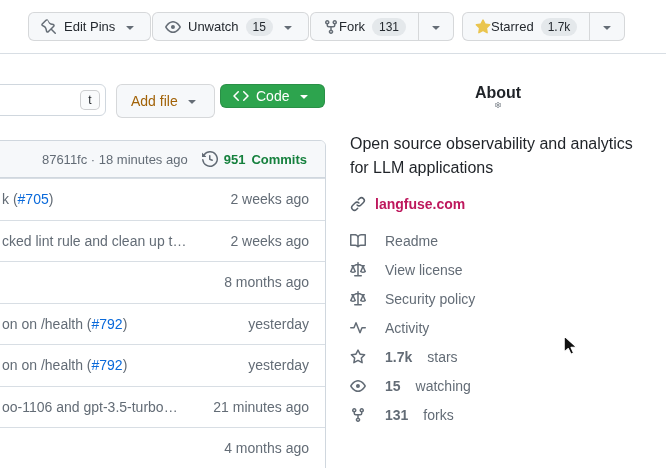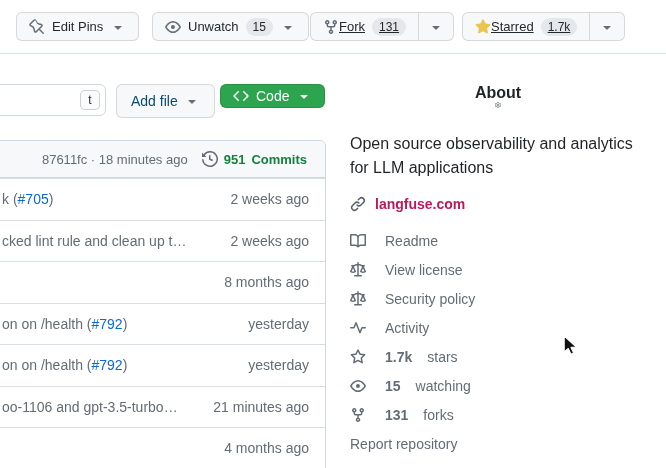--- a/index.html
+++ b/index.html
@@ -22,25 +22,25 @@
   }
   .gh-btn { padding:0 12px; }
   .gh-btn .lead-ico { margin-right:7px; }
   .caret { margin-left:7px; }
   .counter {
     margin-left:7px; background:rgba(175,184,193,0.25);
     border-radius:2em; padding:0 7px; height:18px; line-height:18px;
     font-size:12px; font-weight:500; color:#24292f;
   }
   .btn-group { padding:0; }
-  .seg { display:flex; align-items:center; height:100%; padding:0 12px; cursor:pointer;text-decoration:underline; }
+  .seg { display:flex; align-items:center; height:100%; padding:0 12px; cursor:pointer; }
   .seg-caret { padding:0 9px; border-left:1px solid rgba(31,35,40,0.15); }
   .seg-caret .caret { margin-left:0; }
   .star-ico { fill:#eac54f; }
-  #btn-edit-pins { left:16px; }
+  #btn-edit-pins { left:28px; }
   #btn-watch   { left:152px; }
   #grp-fork    { left:310px; }
   #grp-star    { left:462px; }
 
   .header-divider { position:absolute; left:0; top:53px; width:666px; height:1px; background:#d8dee4; }
 
   
   .goto-wrap { position:absolute; left:-30px; top:84px; width:136px; height:32px; }
   .goto-input {
     width:100%; height:100%; border:1px solid #d0d7de; border-radius:6px;
@@ -48,21 +48,21 @@
   }
   .goto-kbd {
     position:absolute; right:6px; top:6px; width:20px; height:20px;
     border:1px solid rgba(31,35,40,0.2); border-radius:5px; background:#fafbfc;
     font-size:12px; color:#1f2328; display:flex; align-items:center; justify-content:center;
     font-family:inherit;
   }
   .addfile-btn {
     position:absolute; left:116px; top:84px; height:32px; padding:16px 14px;
     background:#f6f8fa; border:1px solid rgba(31,35,40,0.15); border-radius:6px;
-    display:flex; align-items:center; font-size:14px; font-weight:500; color:#0c4a6e;
+    display:flex; align-items:center; font-size:14px; font-weight:500; color:#a16207;
     cursor:pointer; font-family:inherit;
   }
   .addfile-btn .caret { margin-left:6px; }
   .code-btn {
     position:absolute; left:220px; top:84px; height:24px; padding:0 12px;
     background:#2da44e; border:1px solid rgba(27,31,36,0.15); border-radius:6px;
     display:flex; align-items:center; font-size:14px; font-weight:500; color:#fff;
     cursor:pointer; font-family:inherit;
   }
   .code-btn .octicon { fill:#ffffff; }
@@ -283,21 +283,18 @@
       <strong>15</strong>
       <span style="margin-left:-4px">watching</span>
     </li>
     <li>
       <svg class="octicon" width="16" height="16" viewBox="0 0 16 16">
           <path d="M5 5.372v.878c0 .414.336.75.75.75h4.5a.75.75 0 0 0 .75-.75v-.878a2.25 2.25 0 1 1 1.5 0v.878a2.25 2.25 0 0 1-2.25 2.25h-1.5v2.128a2.251 2.251 0 1 1-1.5 0V8.5h-1.5A2.25 2.25 0 0 1 3.5 6.25v-.878a2.25 2.25 0 1 1 1.5 0ZM5 3.25a.75.75 0 1 0-1.5 0 .75.75 0 0 0 1.5 0Zm6.75.75a.75.75 0 1 0 0-1.5.75.75 0 0 0 0 1.5Zm-3 8.75a.75.75 0 1 0-1.5 0 .75.75 0 0 0 1.5 0Z"></path>
         </svg>
       <strong>131</strong>
       <span style="margin-left:-4px">forks</span>
     </li>
-    <li>
-      <span>Report repository</span>
-    </li>
   </ul>
 </aside>
 
 <svg class="cursor" width="16" height="22" viewBox="0 0 16 22">
   <path d="M1.2 1 L1.2 17 L5.3 13.5 L8 19.2 L10.6 18 L8 12.4 L13.4 12 Z" fill="#111" stroke="#fff" stroke-width="1.1" stroke-linejoin="round"></path>
 </svg>
 
 </body></html>

